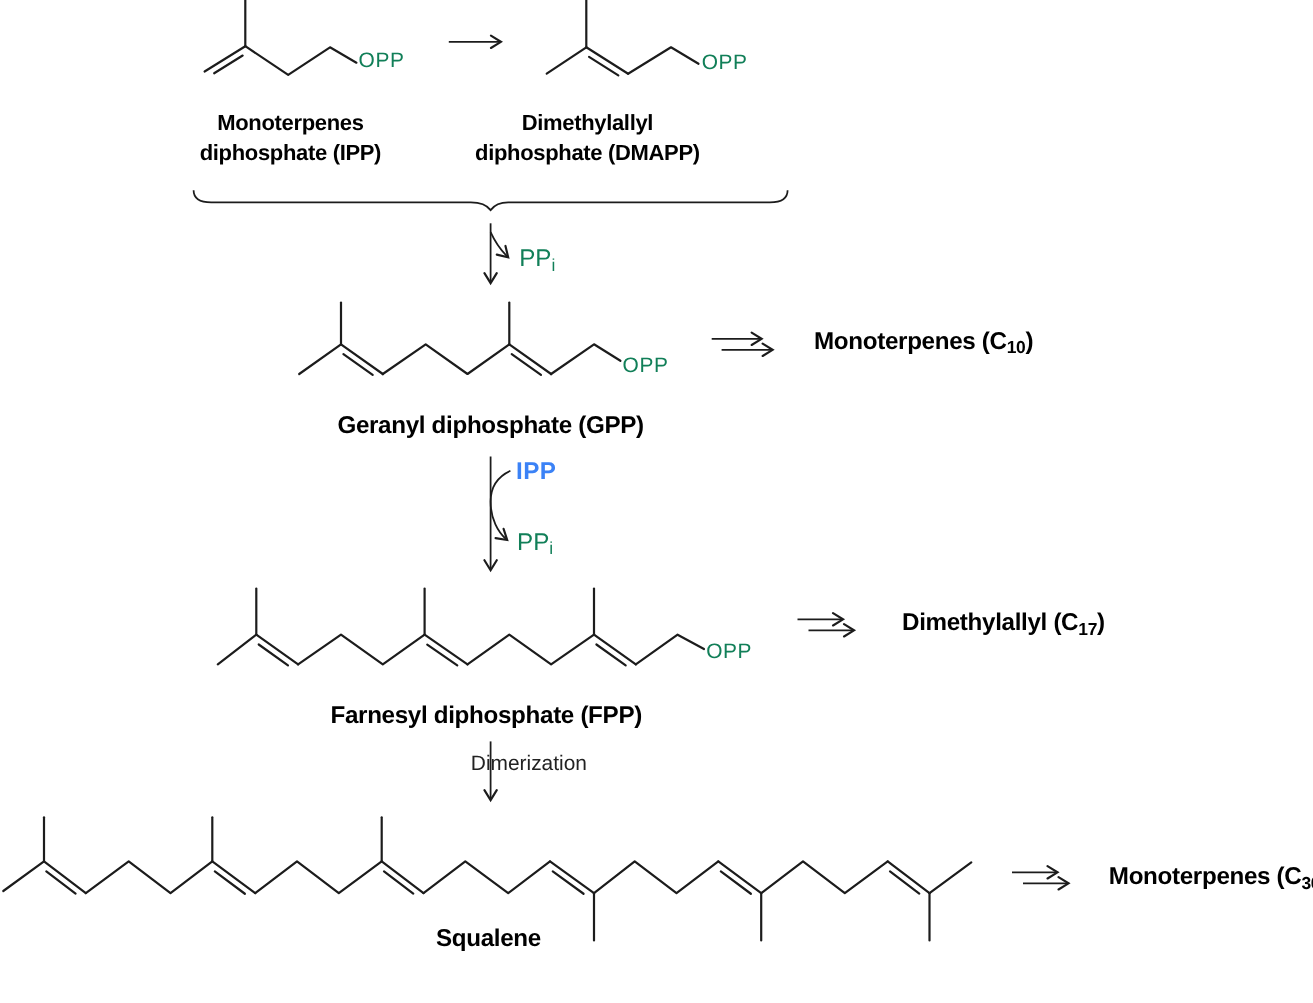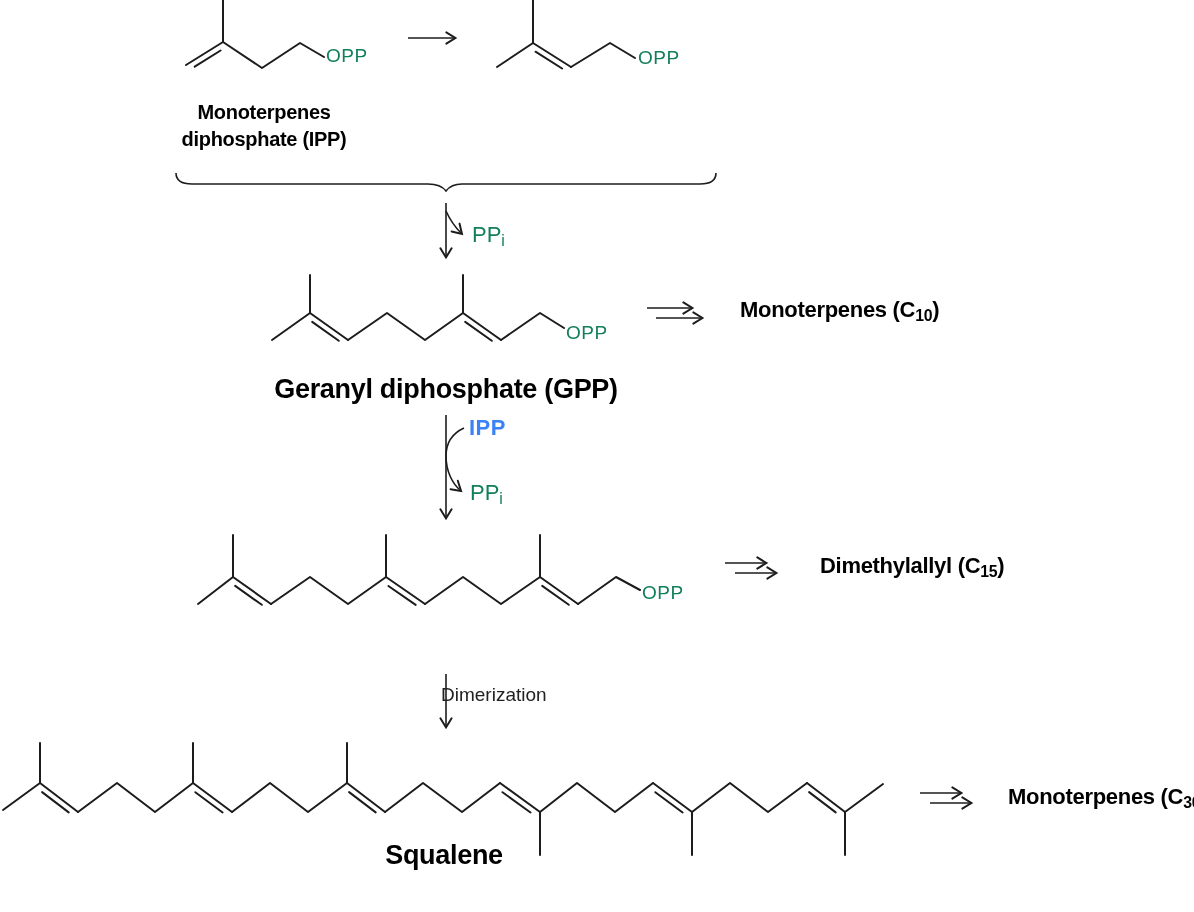--- a/index.html
+++ b/index.html
@@ -6,21 +6,21 @@
   html,body { margin:0; padding:0; background:#fff; }
   .canvas {
     position:relative; width:1194px; height:912px; background:#fff;
     font-family:"Liberation Sans", sans-serif; color:#000; overflow:hidden;
   }
   svg.layer { position:absolute; left:0; top:0; }
   .txt { position:absolute; white-space:nowrap; }
   .opp { font-size:19px; color:var(--green); letter-spacing:.5px; }
   .ppi { font-size:22px; color:var(--green); }
   .reagent { font-size:22px; font-weight:bold; color:#3b82f6; letter-spacing:.5px; }
-  .mol-label { font-size:27px; font-weight:bold; letter-spacing:-0.3px;text-align:right; }
+  .mol-label { font-size:22px; font-weight:bold; letter-spacing:-0.3px;text-align:right; }
   .mol-label.small { font-size:20px; line-height:27px; text-align:center; }
   .center { transform:translateX(-50%); }
   .prod-label { font-size:22px; font-weight:bold; letter-spacing:-0.3px; }
   .dim-label { font-size:19px; color:#222; }
   .sub { font-size:0.72em; position:relative; top:0.24em; font-weight:inherit; }
   g.mol line, g.mol polyline { stroke:var(--ink); stroke-width:2; fill:none; stroke-linecap:round; stroke-linejoin:round; }
   g.arrow line, g.arrow path { stroke:var(--ink); stroke-width:1.6; fill:none; }
   path.brace { stroke:var(--ink); stroke-width:1.6; fill:none; }
 </style>
 </head>
@@ -145,35 +145,40 @@
 
   <div class="txt opp" style="left:326px;top:45px">OPP</div>
   <div class="txt opp" style="left:638px;top:47px">OPP</div>
   <div class="txt opp" style="left:566px;top:322px">OPP</div>
   <div class="txt opp" style="left:642px;top:582px">OPP</div>
 
   <div class="txt mol-label small center" style="left:264px;top:99px">
     <div>Monoterpenes</div>
     <div>diphosphate (IPP)</div>
   </div>
+  <div class="txt mol-label small center" style="left:534px;top:99px">
+    <div>Dimethylallyl</div>
+    <div>diphosphate (DMAPP)</div>
+  </div>
   <div class="txt mol-label center" style="left:446px;top:374px">Geranyl diphosphate (GPP)</div>
+  <div class="txt mol-label center" style="left:442px;top:637px">Farnesyl diphosphate (FPP)</div>
   <div class="txt mol-label center" style="left:444px;top:840px">Squalene</div>
 
   <div class="txt ppi" style="left:472px;top:222px">
     <span>PP</span><span class="sub">i</span>
   </div>
   <div class="txt reagent" style="left:469px;top:415px">IPP</div>
   <div class="txt ppi" style="left:470px;top:480px">
     <span>PP</span><span class="sub">i</span>
   </div>
-  <div class="txt dim-label" style="left:441px;top:684px">Dimerization</div>
+  <div class="txt dim-label" style="left:428px;top:684px">Dimerization</div>
 
   <div class="txt prod-label" style="left:740px;top:297px">
     <span>Monoterpenes (C</span><span class="sub">10</span><span>)</span>
   </div>
   <div class="txt prod-label" style="left:820px;top:553px">
-    <span>Dimethylallyl (C</span><span class="sub">15</span><span>)</span>
+    <span>Dimethylallyl (C</span><span class="sub">17</span><span>)</span>
   </div>
   <div class="txt prod-label" style="left:1008px;top:784px">
     <span>Monoterpenes (C</span><span class="sub">30</span><span>)</span>
   </div>
 
 </div>
 
 </body></html>

